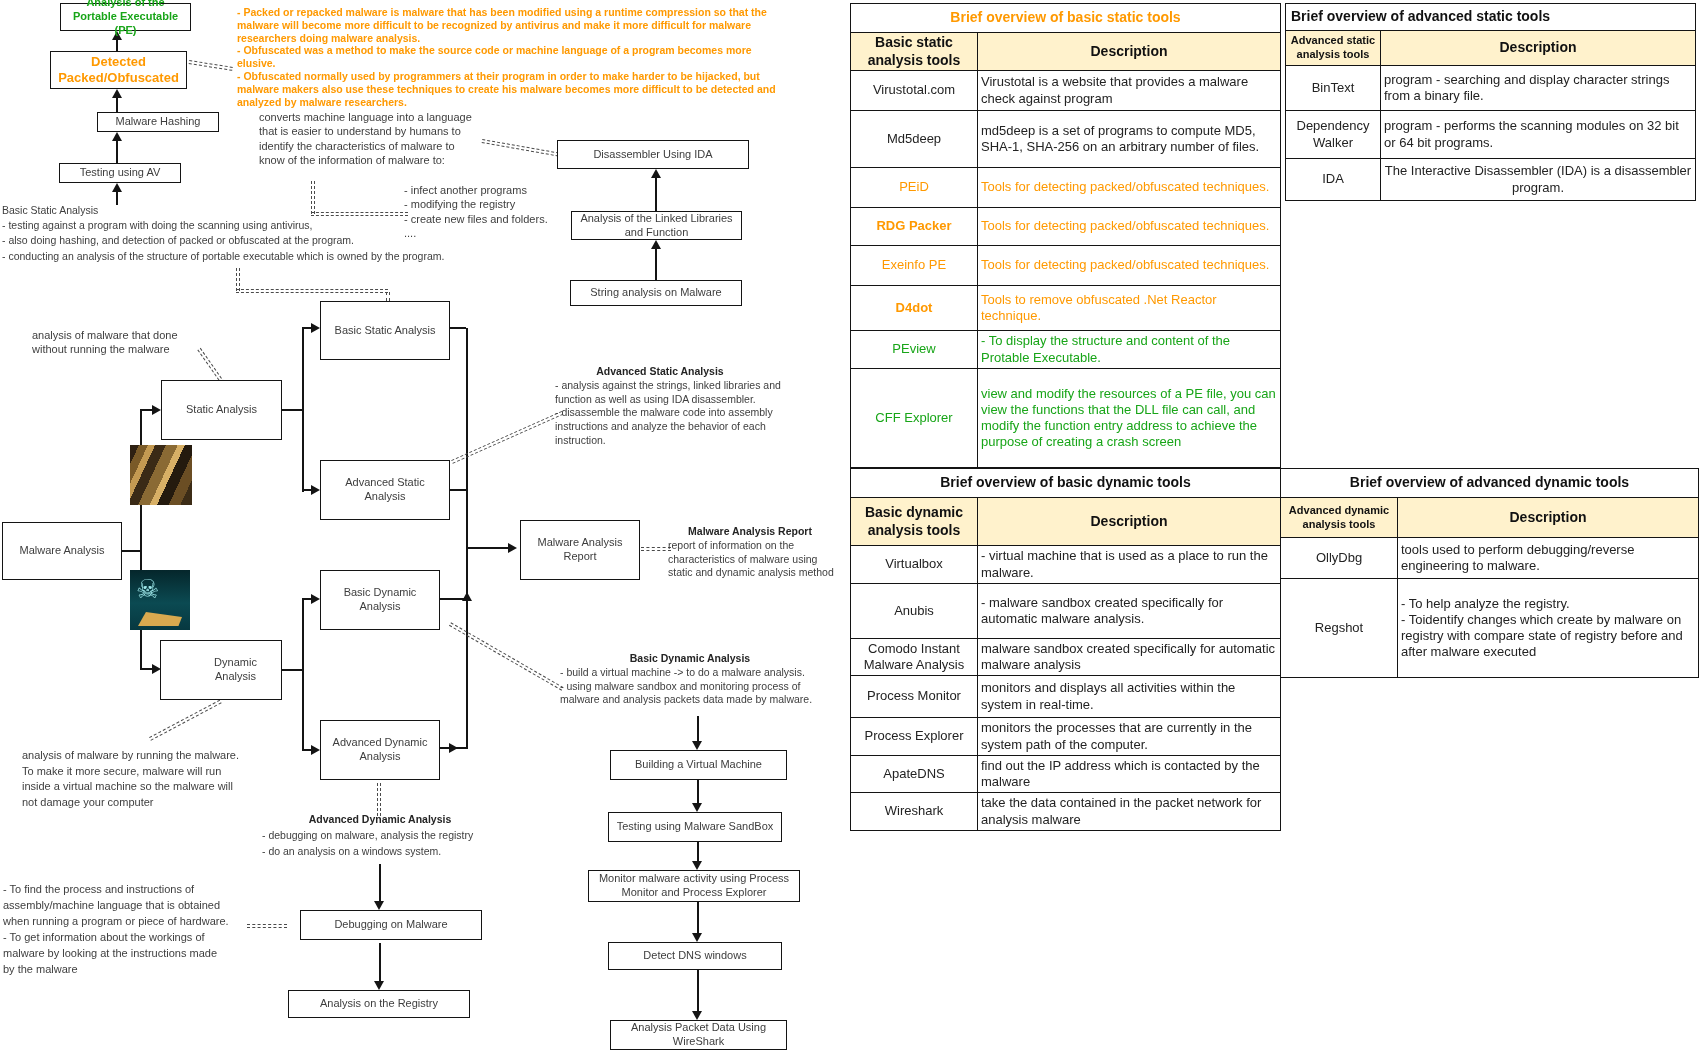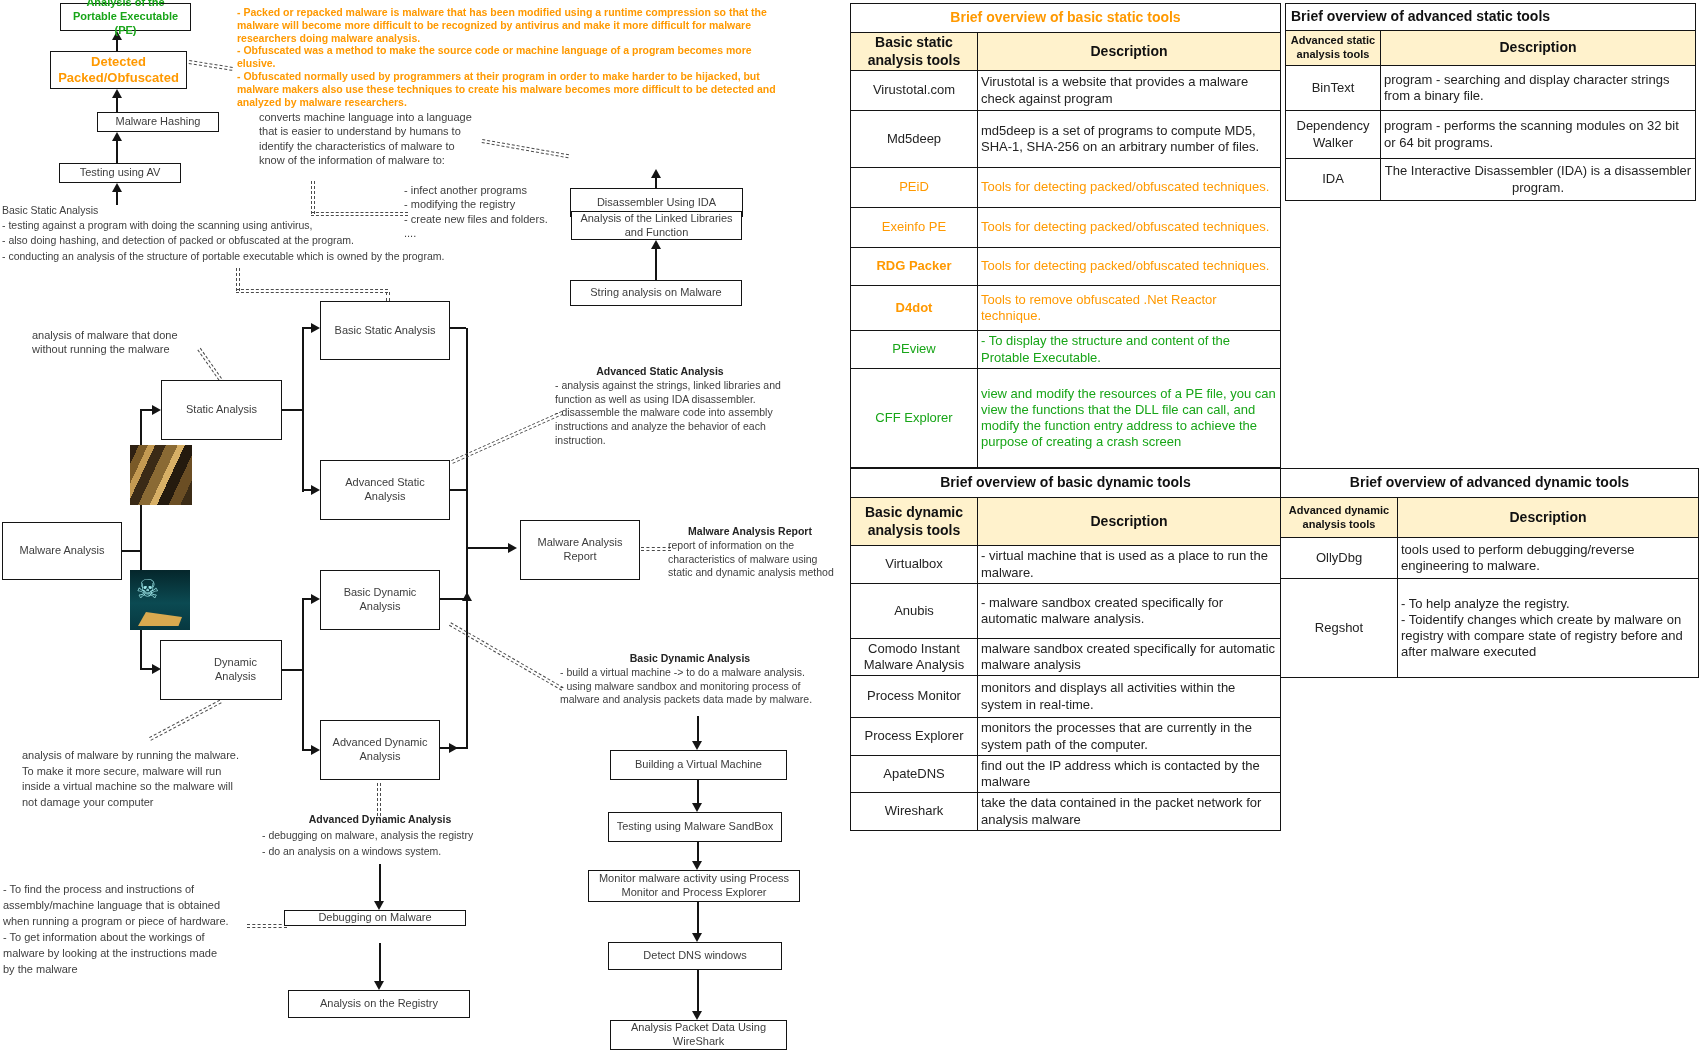--- a/index.html
+++ b/index.html
@@ -138,39 +138,39 @@
   <div class="dd" style="left:450px;top:622px;width:130px;transform:rotate(30deg);"></div>
   <div class="dd" style="left:150px;top:737px;width:80px;transform:rotate(-28deg);"></div>
   <div class="ddv" style="left:377px;top:783px;height:33px;"></div>
   <div class="dd" style="left:247px;top:924px;width:40px;"></div>
 
   <div class="box green" style="left:60px;top:3px;width:131px;height:28px;">Analysis of the Portable Executable (PE)</div>
   <div class="box orange" style="left:50px;top:51px;width:137px;height:38px;">Detected Packed/Obfuscated</div>
   <div class="box" style="left:61px;top:112px;width:122px;height:20px;margin-left:36px;">Malware Hashing</div>
   <div class="box" style="left:59px;top:163px;width:122px;height:20px;">Testing using AV</div>
 
-  <div class="box" style="left:570px;top:140px;width:173px;height:29px;margin-top:48px;">Disassembler Using IDA</div>
+  <div class="box" style="left:557px;top:140px;width:192px;height:29px;">Disassembler Using IDA</div>
   <div class="box" style="left:571px;top:211px;width:171px;height:29px;">Analysis of the Linked Libraries and Function</div>
   <div class="box" style="left:570px;top:280px;width:172px;height:26px;">String analysis on Malware</div>
 
   <div class="box" style="left:320px;top:301px;width:130px;height:59px;">Basic Static Analysis</div>
   <div class="box" style="left:161px;top:380px;width:121px;height:60px;">Static Analysis</div>
   <div class="box" style="left:320px;top:460px;width:130px;height:60px;">Advanced Static Analysis</div>
   <div class="box" style="left:2px;top:522px;width:120px;height:58px;">Malware Analysis</div>
   <div class="box" style="left:520px;top:520px;width:120px;height:60px;">Malware Analysis Report</div>
   <div class="box" style="left:320px;top:570px;width:120px;height:60px;">Basic Dynamic Analysis</div>
   <div class="box" style="left:160px;top:640px;width:122px;height:60px;padding-left:33px;">Dynamic Analysis</div>
   <div class="box" style="left:320px;top:720px;width:120px;height:60px;">Advanced Dynamic Analysis</div>
 
   <div class="box" style="left:610px;top:750px;width:177px;height:30px;">Building a Virtual Machine</div>
   <div class="box" style="left:608px;top:812px;width:174px;height:30px;">Testing using Malware SandBox</div>
   <div class="box" style="left:588px;top:870px;width:212px;height:32px;">Monitor malware activity using Process Monitor and Process Explorer</div>
   <div class="box" style="left:608px;top:942px;width:174px;height:28px;">Detect DNS windows</div>
   <div class="box" style="left:610px;top:1020px;width:177px;height:30px;">Analysis Packet Data Using WireShark</div>
-  <div class="box" style="left:284px;top:910px;width:182px;height:16px;">Debugging on Malware</div>
+  <div class="box" style="left:300px;top:910px;width:182px;height:30px;">Debugging on Malware</div>
   <div class="box" style="left:288px;top:990px;width:182px;height:28px;">Analysis on the Registry</div>
 
   <div class="pic ammo" style="left:130px;top:445px;width:62px;height:60px;"></div>
   <div class="pic skull" style="left:130px;top:570px;width:60px;height:60px;">
     <span class="glyph">☠</span>
     <span class="boat"></span>
   </div>
 
   <div class="orange-note" style="left:237px;top:6px;">- Packed or repacked malware is malware that has been modified using a runtime compression so that the
 malware will become more difficult to be recognized by antivirus and make it more difficult for malware
@@ -246,26 +246,26 @@
           <td>Virustotal is a website that provides a malware check against program</td>
         </tr>
     <tr style="height:57px">
           <td class="tool">Md5deep</td>
           <td>md5deep is a set of programs to compute MD5, SHA-1, SHA-256 on an arbitrary number of files.</td>
         </tr>
     <tr class="c-orange" style="height:40px">
           <td class="tool">PEiD</td>
           <td>Tools for detecting packed/obfuscated techniques.</td>
         </tr>
+    <tr class="c-orange" style="height:38px">
+          <td class="tool bold">RDG Packer</td>
+          <td>Tools for detecting packed/obfuscated techniques.</td>
+        </tr>
     <tr class="c-orange" style="height:40px">
           <td class="tool">Exeinfo PE</td>
-          <td>Tools for detecting packed/obfuscated techniques.</td>
-        </tr>
-    <tr class="c-orange" style="height:38px">
-          <td class="tool bold">RDG Packer</td>
           <td>Tools for detecting packed/obfuscated techniques.</td>
         </tr>
     <tr class="c-orange" style="height:45px">
           <td class="tool bold">D4dot</td>
           <td>Tools to remove obfuscated .Net Reactor technique.</td>
         </tr>
     <tr class="c-green" style="height:38px">
           <td class="tool">PEview</td>
           <td>- To display the structure and content of the Protable Executable.</td>
         </tr>

